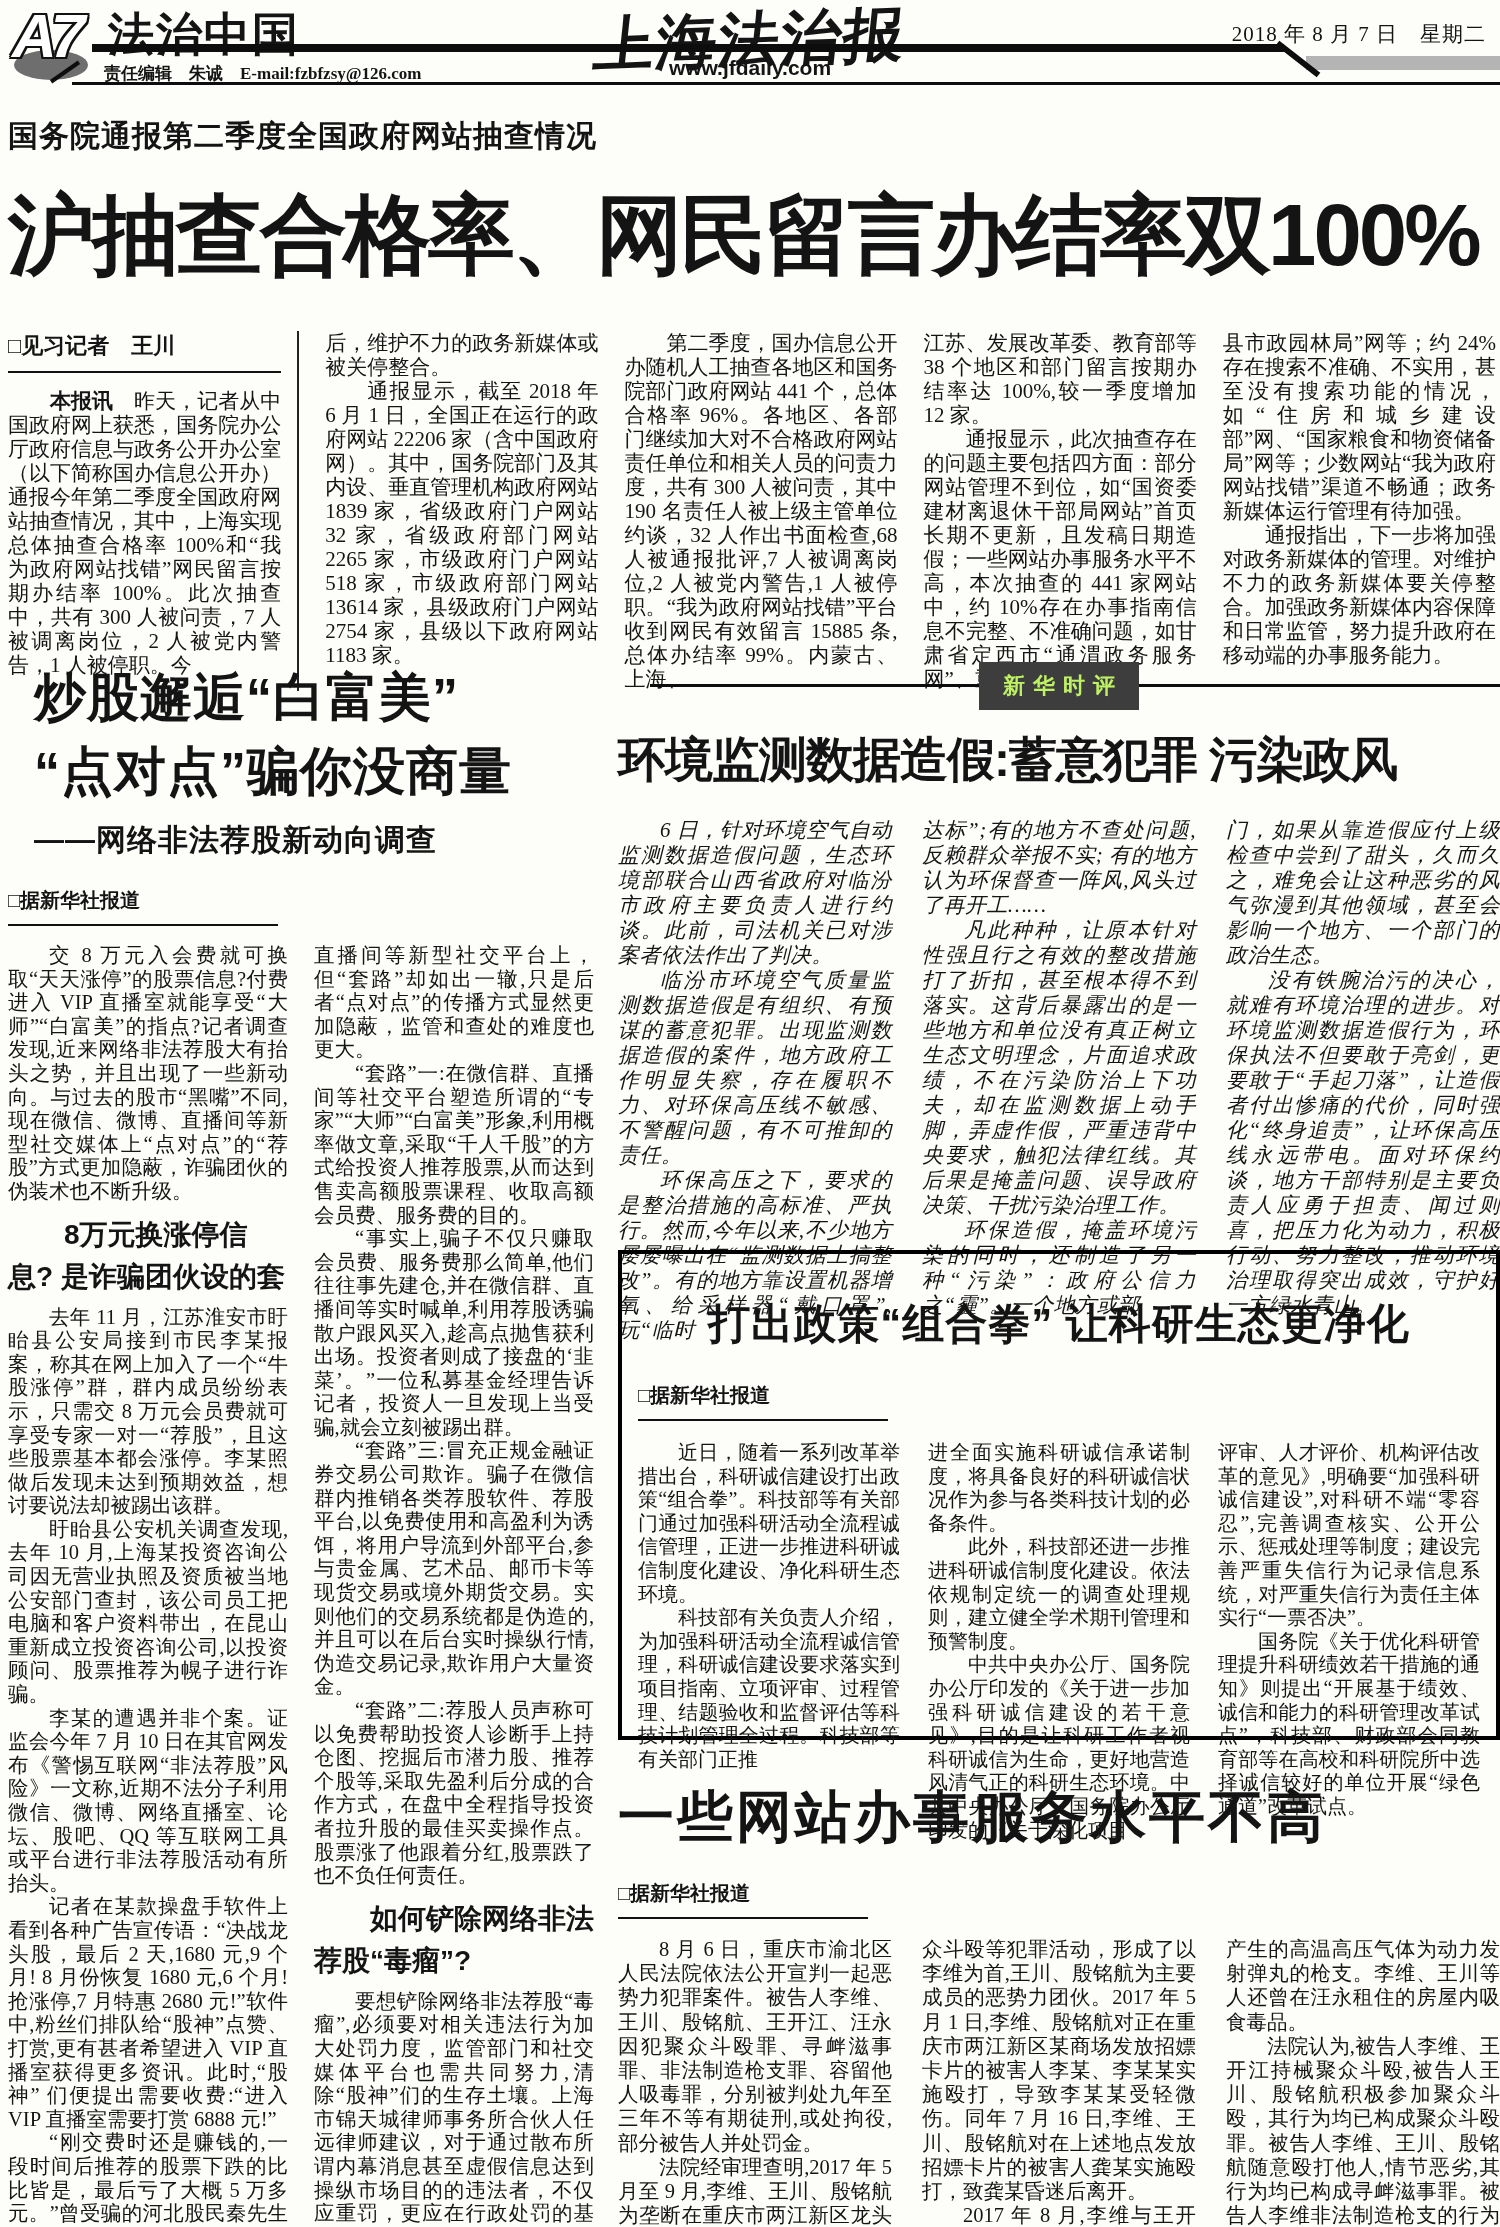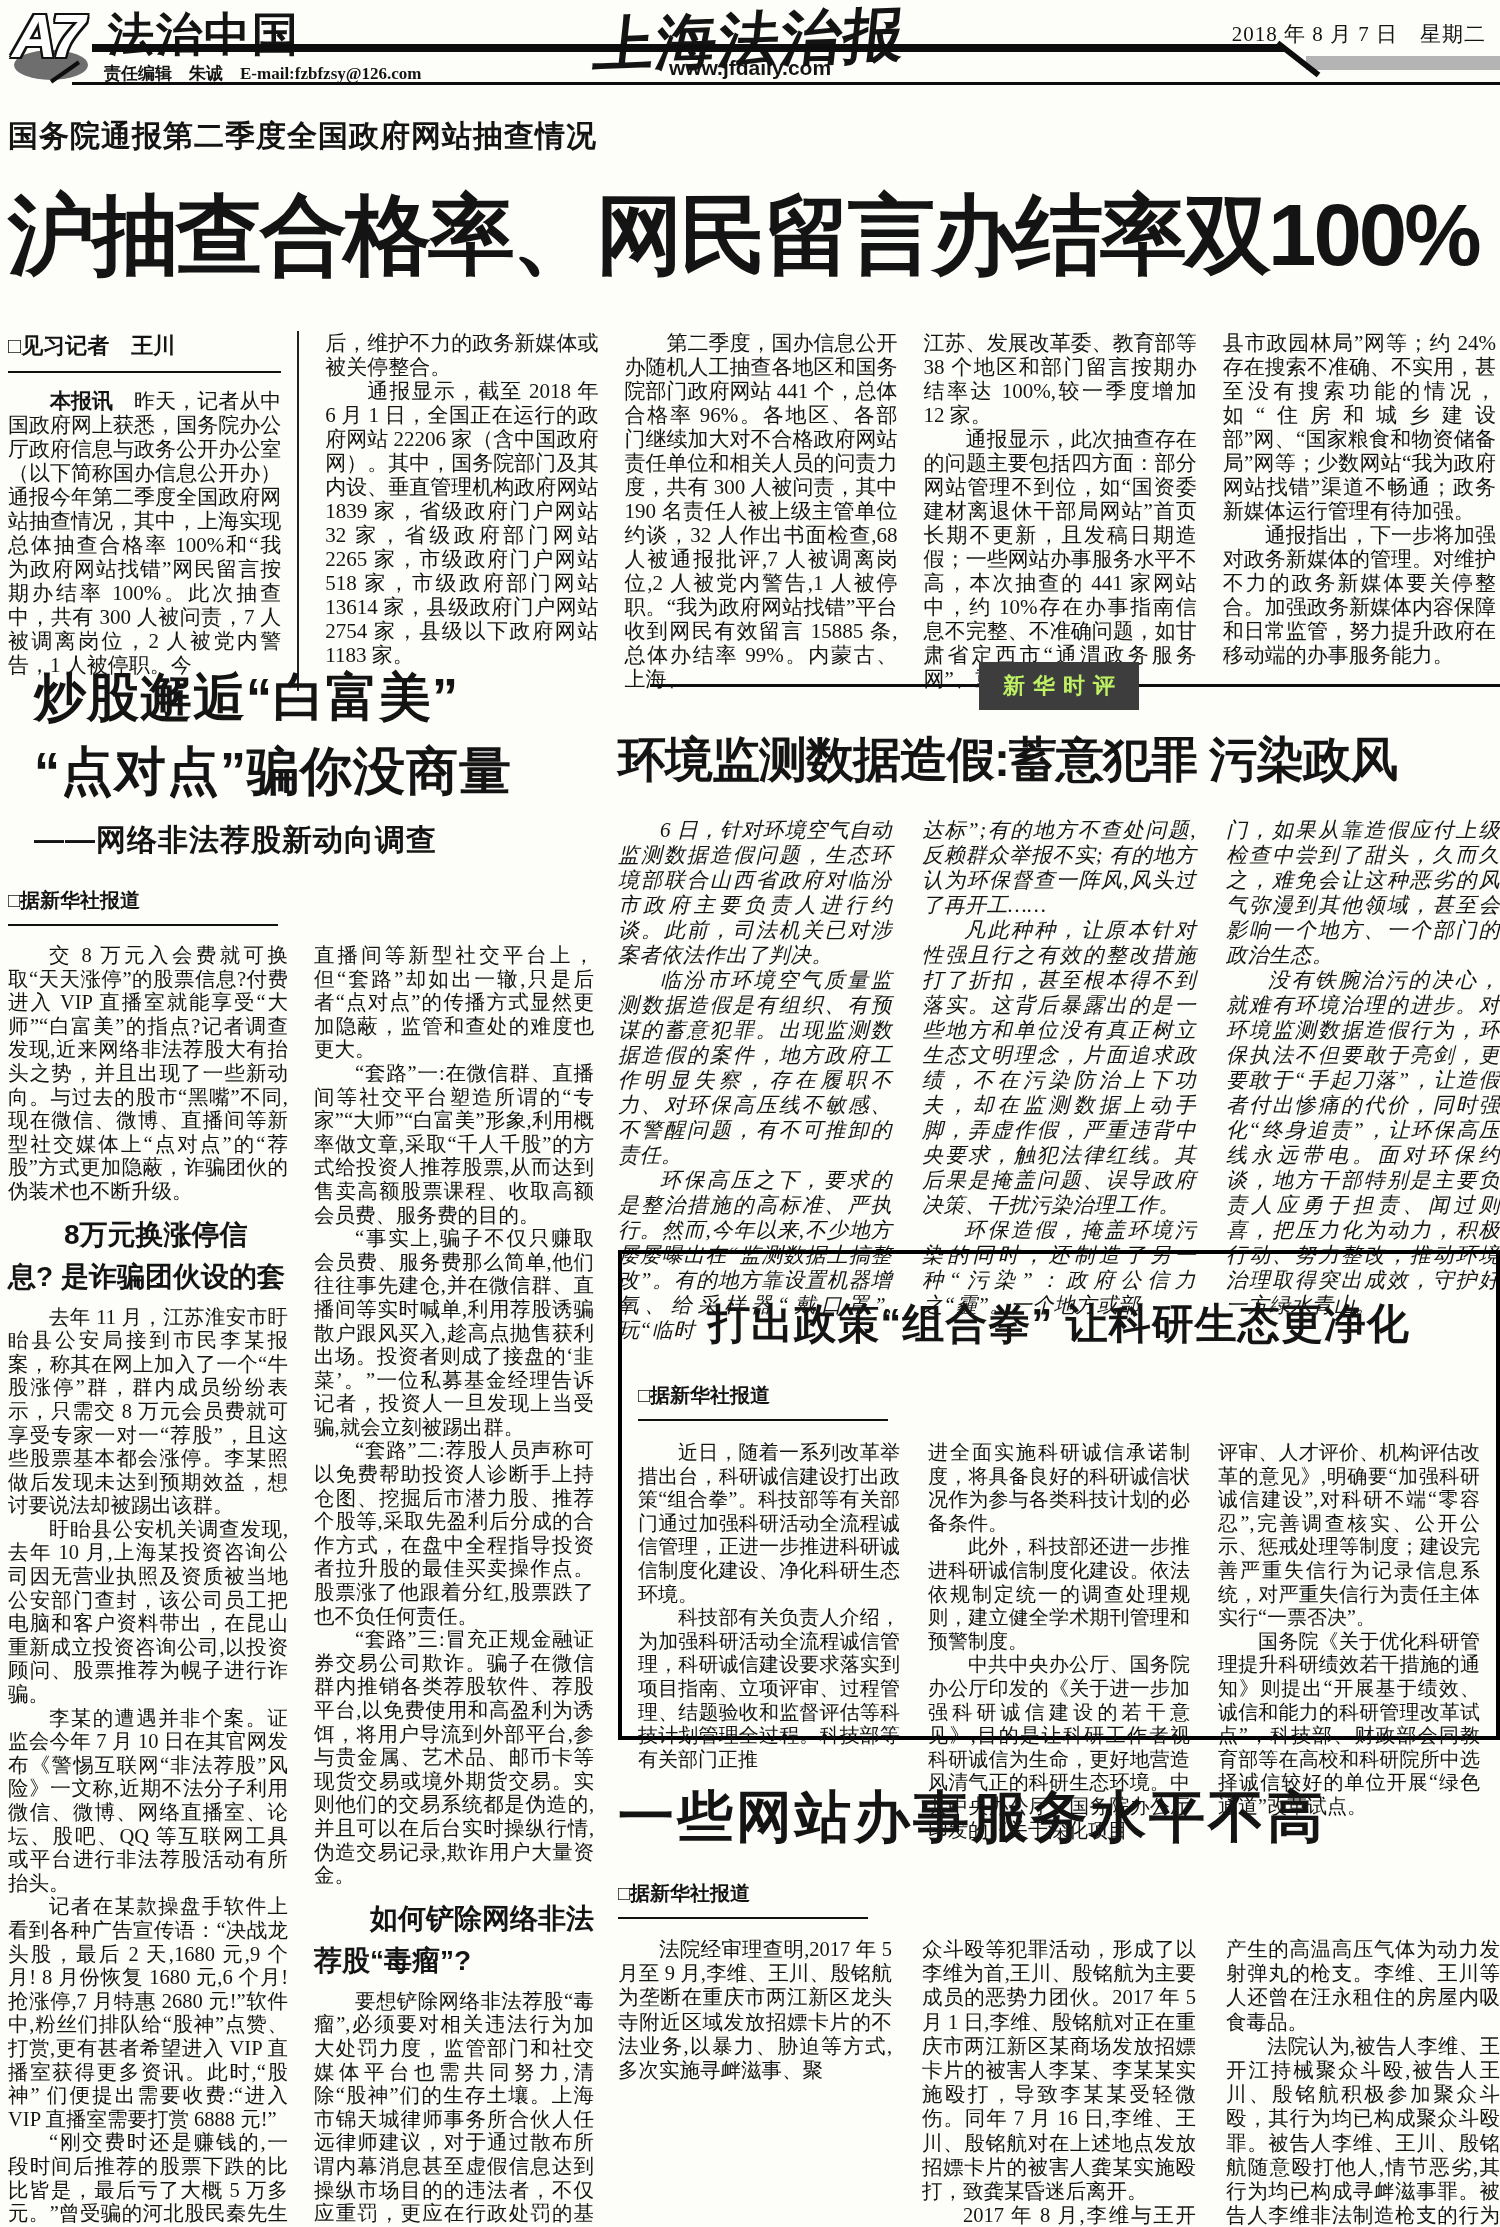--- a/index.html
+++ b/index.html
@@ -147,22 +147,22 @@
         <p class="para">盱眙县公安机关调查发现,去年 10 月,上海某投资咨询公司因无营业执照及资质被当地公安部门查封，该公司员工把电脑和客户资料带出，在昆山重新成立投资咨询公司,以投资顾问、股票推荐为幌子进行诈骗。</p>
         <p class="para">李某的遭遇并非个案。证监会今年 7 月 10 日在其官网发布《警惕互联网“非法荐股”风险》一文称,近期不法分子利用微信、微博、网络直播室、论坛、股吧、QQ 等互联网工具或平台进行非法荐股活动有所抬头。</p>
         <p class="para">记者在某款操盘手软件上看到各种广告宣传语：“决战龙头股，最后 2 天,1680 元,9 个月! 8 月份恢复 1680 元,6 个月! 抢涨停,7 月特惠 2680 元!”软件中,粉丝们排队给“股神”点赞、打赏,更有甚者希望进入 VIP 直播室获得更多资讯。此时,“股神” 们便提出需要收费:“进入 VIP 直播室需要打赏 6888 元!”</p>
         <p class="para">“刚交费时还是赚钱的,一段时间后推荐的股票下跌的比比皆是，最后亏了大概 5 万多元。”曾受骗的河北股民秦先生对记者说。</p>
 
       </div>
       <div class="col">
         <p class="para noindent">直播间等新型社交平台上，但“套路”却如出一辙,只是后者“点对点”的传播方式显然更加隐蔽，监管和查处的难度也更大。</p>
         <p class="para">“套路”一:在微信群、直播间等社交平台塑造所谓的“专家”“大师”“白富美”形象,利用概率做文章,采取“千人千股”的方式给投资人推荐股票,从而达到售卖高额股票课程、收取高额会员费、服务费的目的。</p>
         <p class="para">“事实上,骗子不仅只赚取会员费、服务费那么简单,他们往往事先建仓,并在微信群、直播间等实时喊单,利用荐股诱骗散户跟风买入,趁高点抛售获利出场。投资者则成了接盘的‘韭菜’。”一位私募基金经理告诉记者，投资人一旦发现上当受骗,就会立刻被踢出群。</p>
+        <p class="para">“套路”三:冒充正规金融证券交易公司欺诈。骗子在微信群内推销各类荐股软件、荐股平台,以免费使用和高盈利为诱饵，将用户导流到外部平台,参与贵金属、艺术品、邮币卡等现货交易或境外期货交易。实则他们的交易系统都是伪造的,并且可以在后台实时操纵行情,伪造交易记录,欺诈用户大量资金。</p>
         <p class="para">“套路”二:荐股人员声称可以免费帮助投资人诊断手上持仓图、挖掘后市潜力股、推荐个股等,采取先盈利后分成的合作方式，在盘中全程指导投资者拉升股的最佳买卖操作点。股票涨了他跟着分红,股票跌了也不负任何责任。</p>
-        <p class="para">“套路”三:冒充正规金融证券交易公司欺诈。骗子在微信群内推销各类荐股软件、荐股平台,以免费使用和高盈利为诱饵，将用户导流到外部平台,参与贵金属、艺术品、邮币卡等现货交易或境外期货交易。实则他们的交易系统都是伪造的,并且可以在后台实时操纵行情,伪造交易记录,欺诈用户大量资金。</p>
         <div class="inline-subhead">如何铲除网络非法荐股“毒瘤”?</div>
         <p class="para">要想铲除网络非法荐股“毒瘤”,必须要对相关违法行为加大处罚力度，监管部门和社交媒体平台也需共同努力,清除“股神”们的生存土壤。上海市锦天城律师事务所合伙人任远律师建议，对于通过散布所谓内幕消息甚至虚假信息达到操纵市场目的的违法者，不仅应重罚，更应在行政处罚的基础上强化刑事惩戒和民事追责。</p>
 
       </div>
     </div>
   </section>
 
   <section class="right-reg">
     <div class="nhsp-line"></div>
     <div class="nhsp-badge sans">新华时评</div>
@@ -203,20 +203,21 @@
         <p class="para">国务院《关于优化科研管理提升科研绩效若干措施的通知》则提出“开展基于绩效、诚信和能力的科研管理改革试点”，科技部、财政部会同教育部等在高校和科研院所中选择诚信较好的单位开展“绿色通道”改革试点。</p>
       </div>
     </div>
   </section>
 
   <section class="bot-art">
     <h2 class="bot-headline sans">一些网站办事服务水平不高</h2>
     <div class="byline-box sans">□据新华社报道</div>
     <div class="cols">
       <div class="col">
+        <p class="para">8 月 6 日，重庆市渝北区人民法院依法公开宣判一起恶势力犯罪案件。被告人李维、王川、殷铭航、王开江、汪永因犯聚众斗殴罪、寻衅滋事罪、非法制造枪支罪、容留他人吸毒罪，分别被判处九年至三年不等有期徒刑,或处拘役,部分被告人并处罚金。</p>
         <p class="para">法院经审理查明,2017 年 5 月至 9 月,李维、王川、殷铭航为垄断在重庆市两江新区龙头寺附近区域发放招嫖卡片的不法业务,以暴力、胁迫等方式,多次实施寻衅滋事、聚</p>
       </div>
       <div class="col">
         <p class="para noindent">众斗殴等犯罪活动，形成了以李维为首,王川、殷铭航为主要成员的恶势力团伙。2017 年 5 月 1 日,李维、殷铭航对正在重庆市两江新区某商场发放招嫖卡片的被害人李某、李某某实施殴打，导致李某某受轻微伤。同年 7 月 16 日,李维、王川、殷铭航对在上述地点发放招嫖卡片的被害人龚某实施殴打，致龚某昏迷后离开。</p>
         <p class="para">2017 年 8 月,李维与王开江因争夺发招嫖卡的地盘产生矛盾,李维用自行改装的射钉枪向对方人员刘强开枪。后经鉴定,两支射钉器改装枪均能有效发射，是以火药燃爆</p>
       </div>
       <div class="col">
         <p class="para noindent">产生的高温高压气体为动力发射弹丸的枪支。李维、王川等人还曾在汪永租住的房屋内吸食毒品。</p>
         <p class="para">法院认为,被告人李维、王开江持械聚众斗殴,被告人王川、殷铭航积极参加聚众斗殴，其行为均已构成聚众斗殴罪。被告人李维、王川、殷铭航随意殴打他人,情节恶劣,其行为均已构成寻衅滋事罪。被告人李维非法制造枪支的行为已构成非法制造枪支罪。被告人汪永容留多人吸食毒品，其行为已构成容留他人吸毒罪。王川、王开江曾因故意犯罪被判处有期徒刑,应从重处罚。据此,法院遂作出上述判罚。</p>
       </div>

